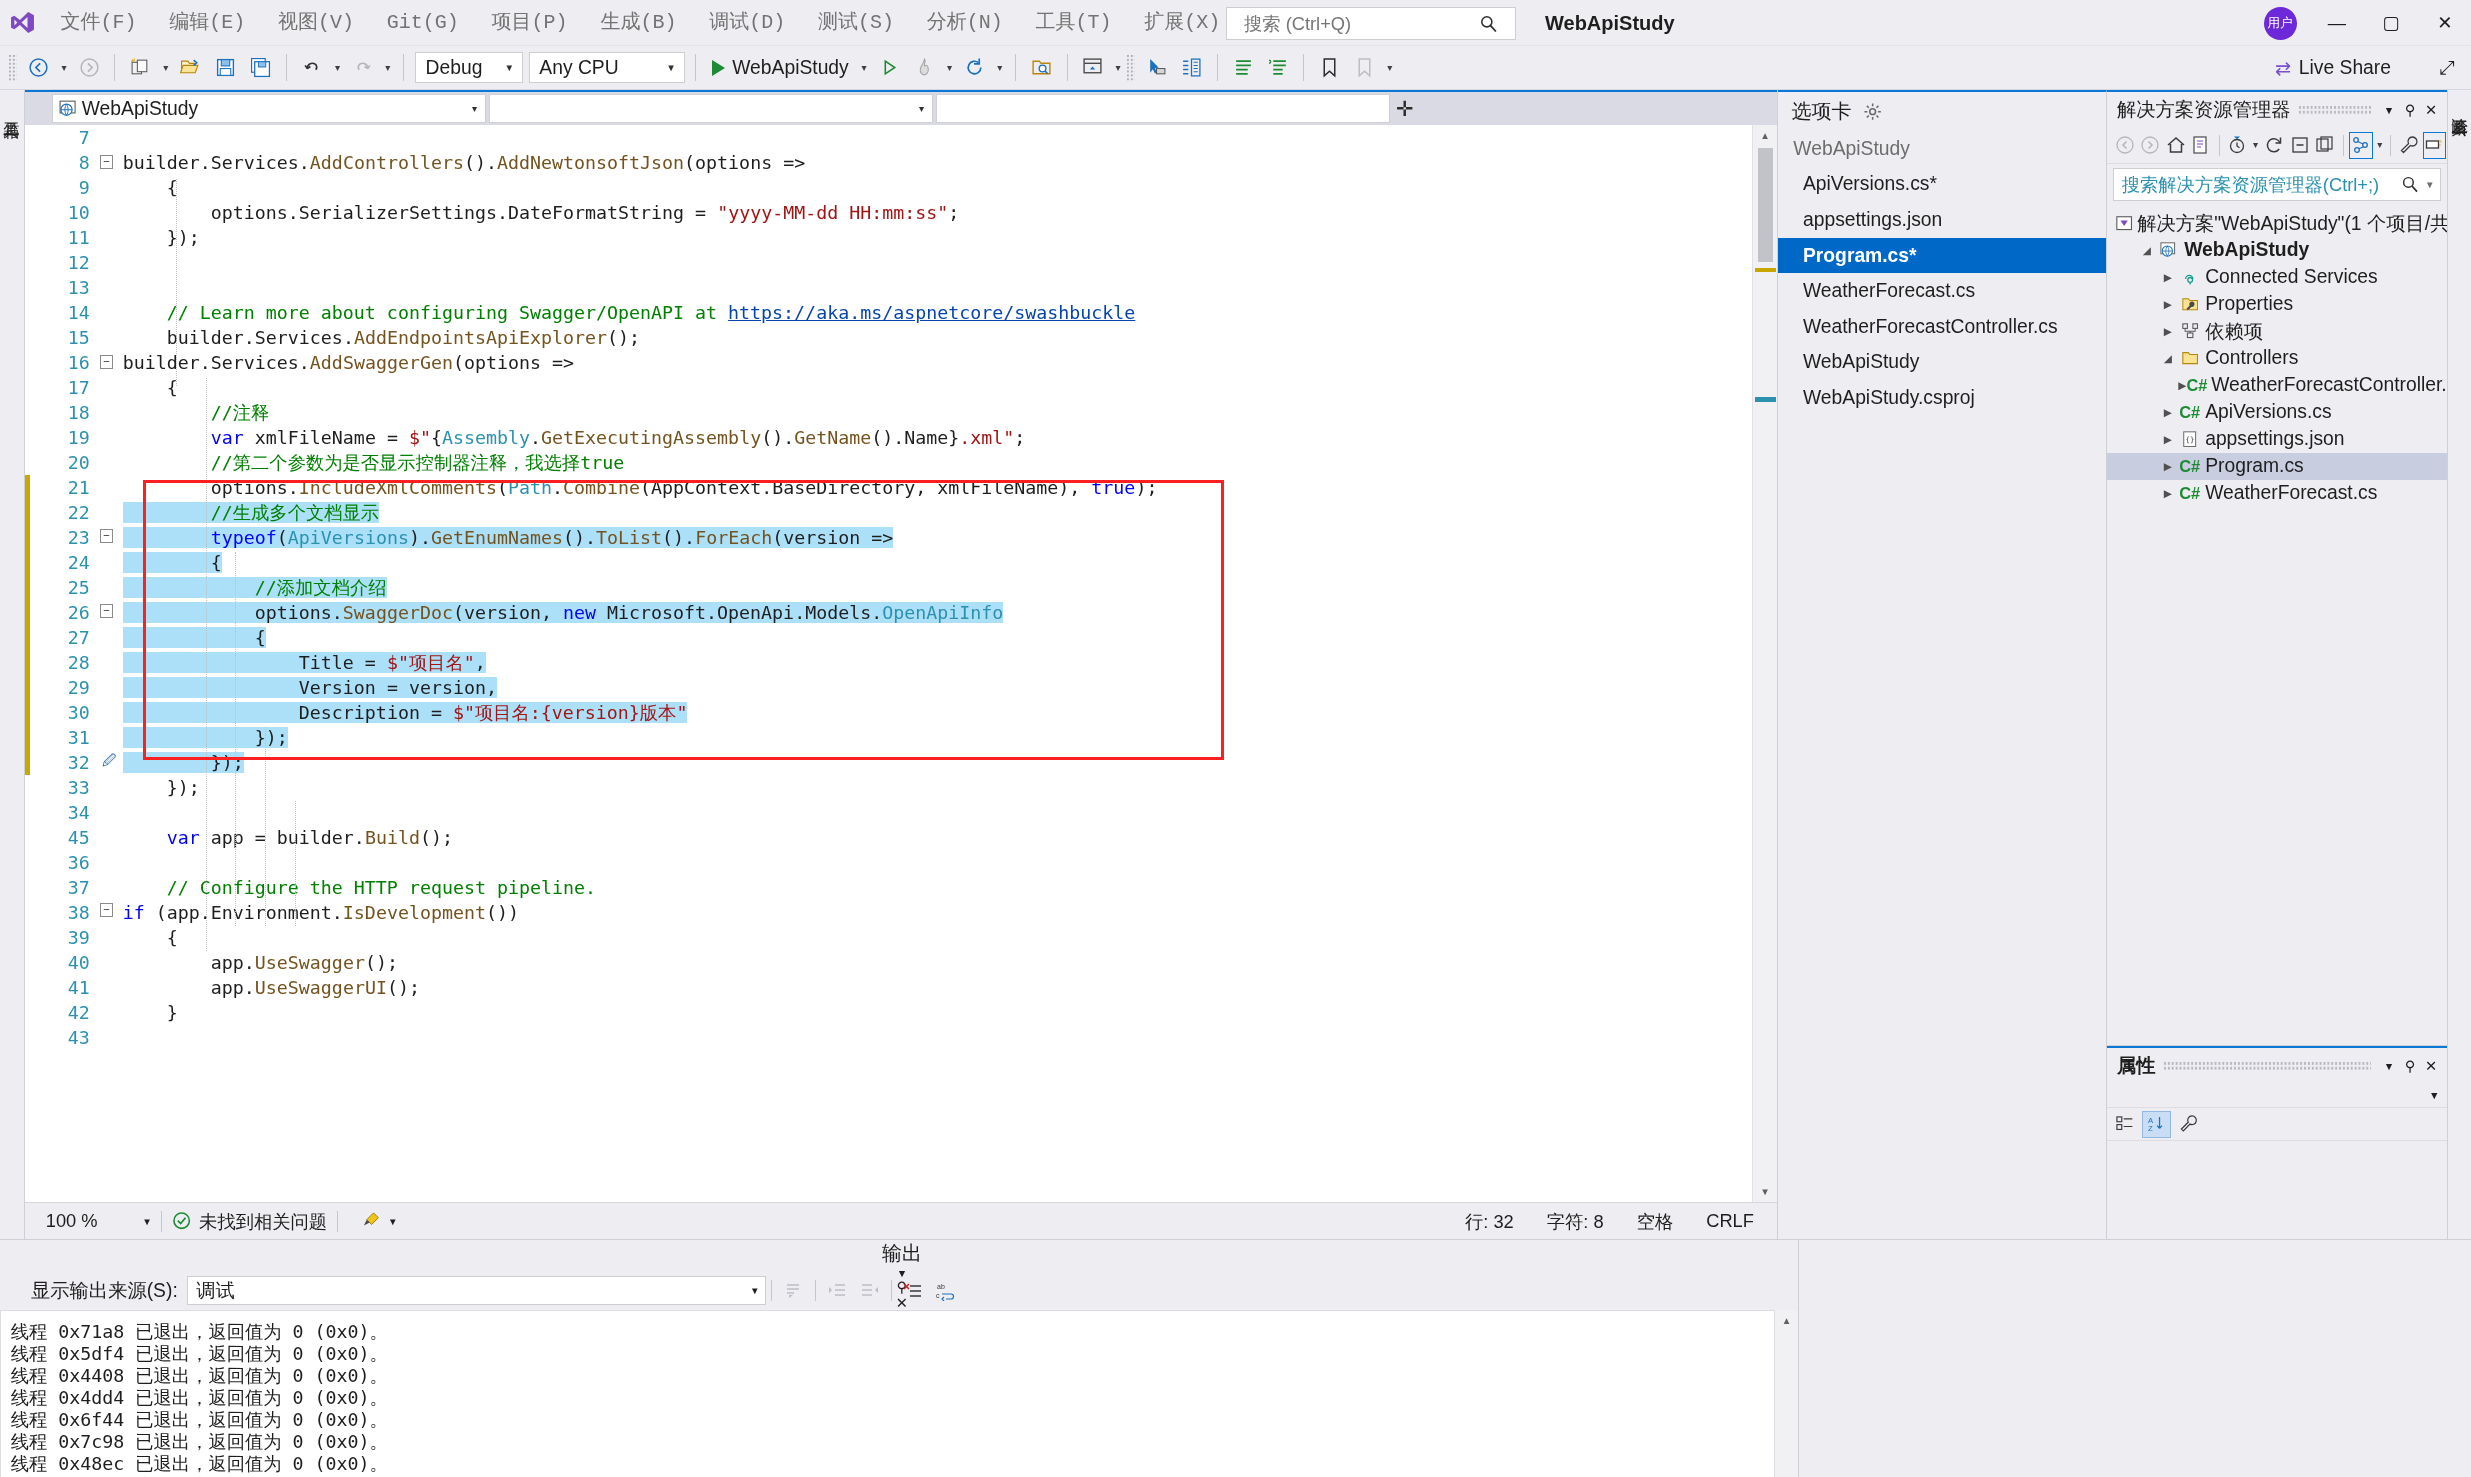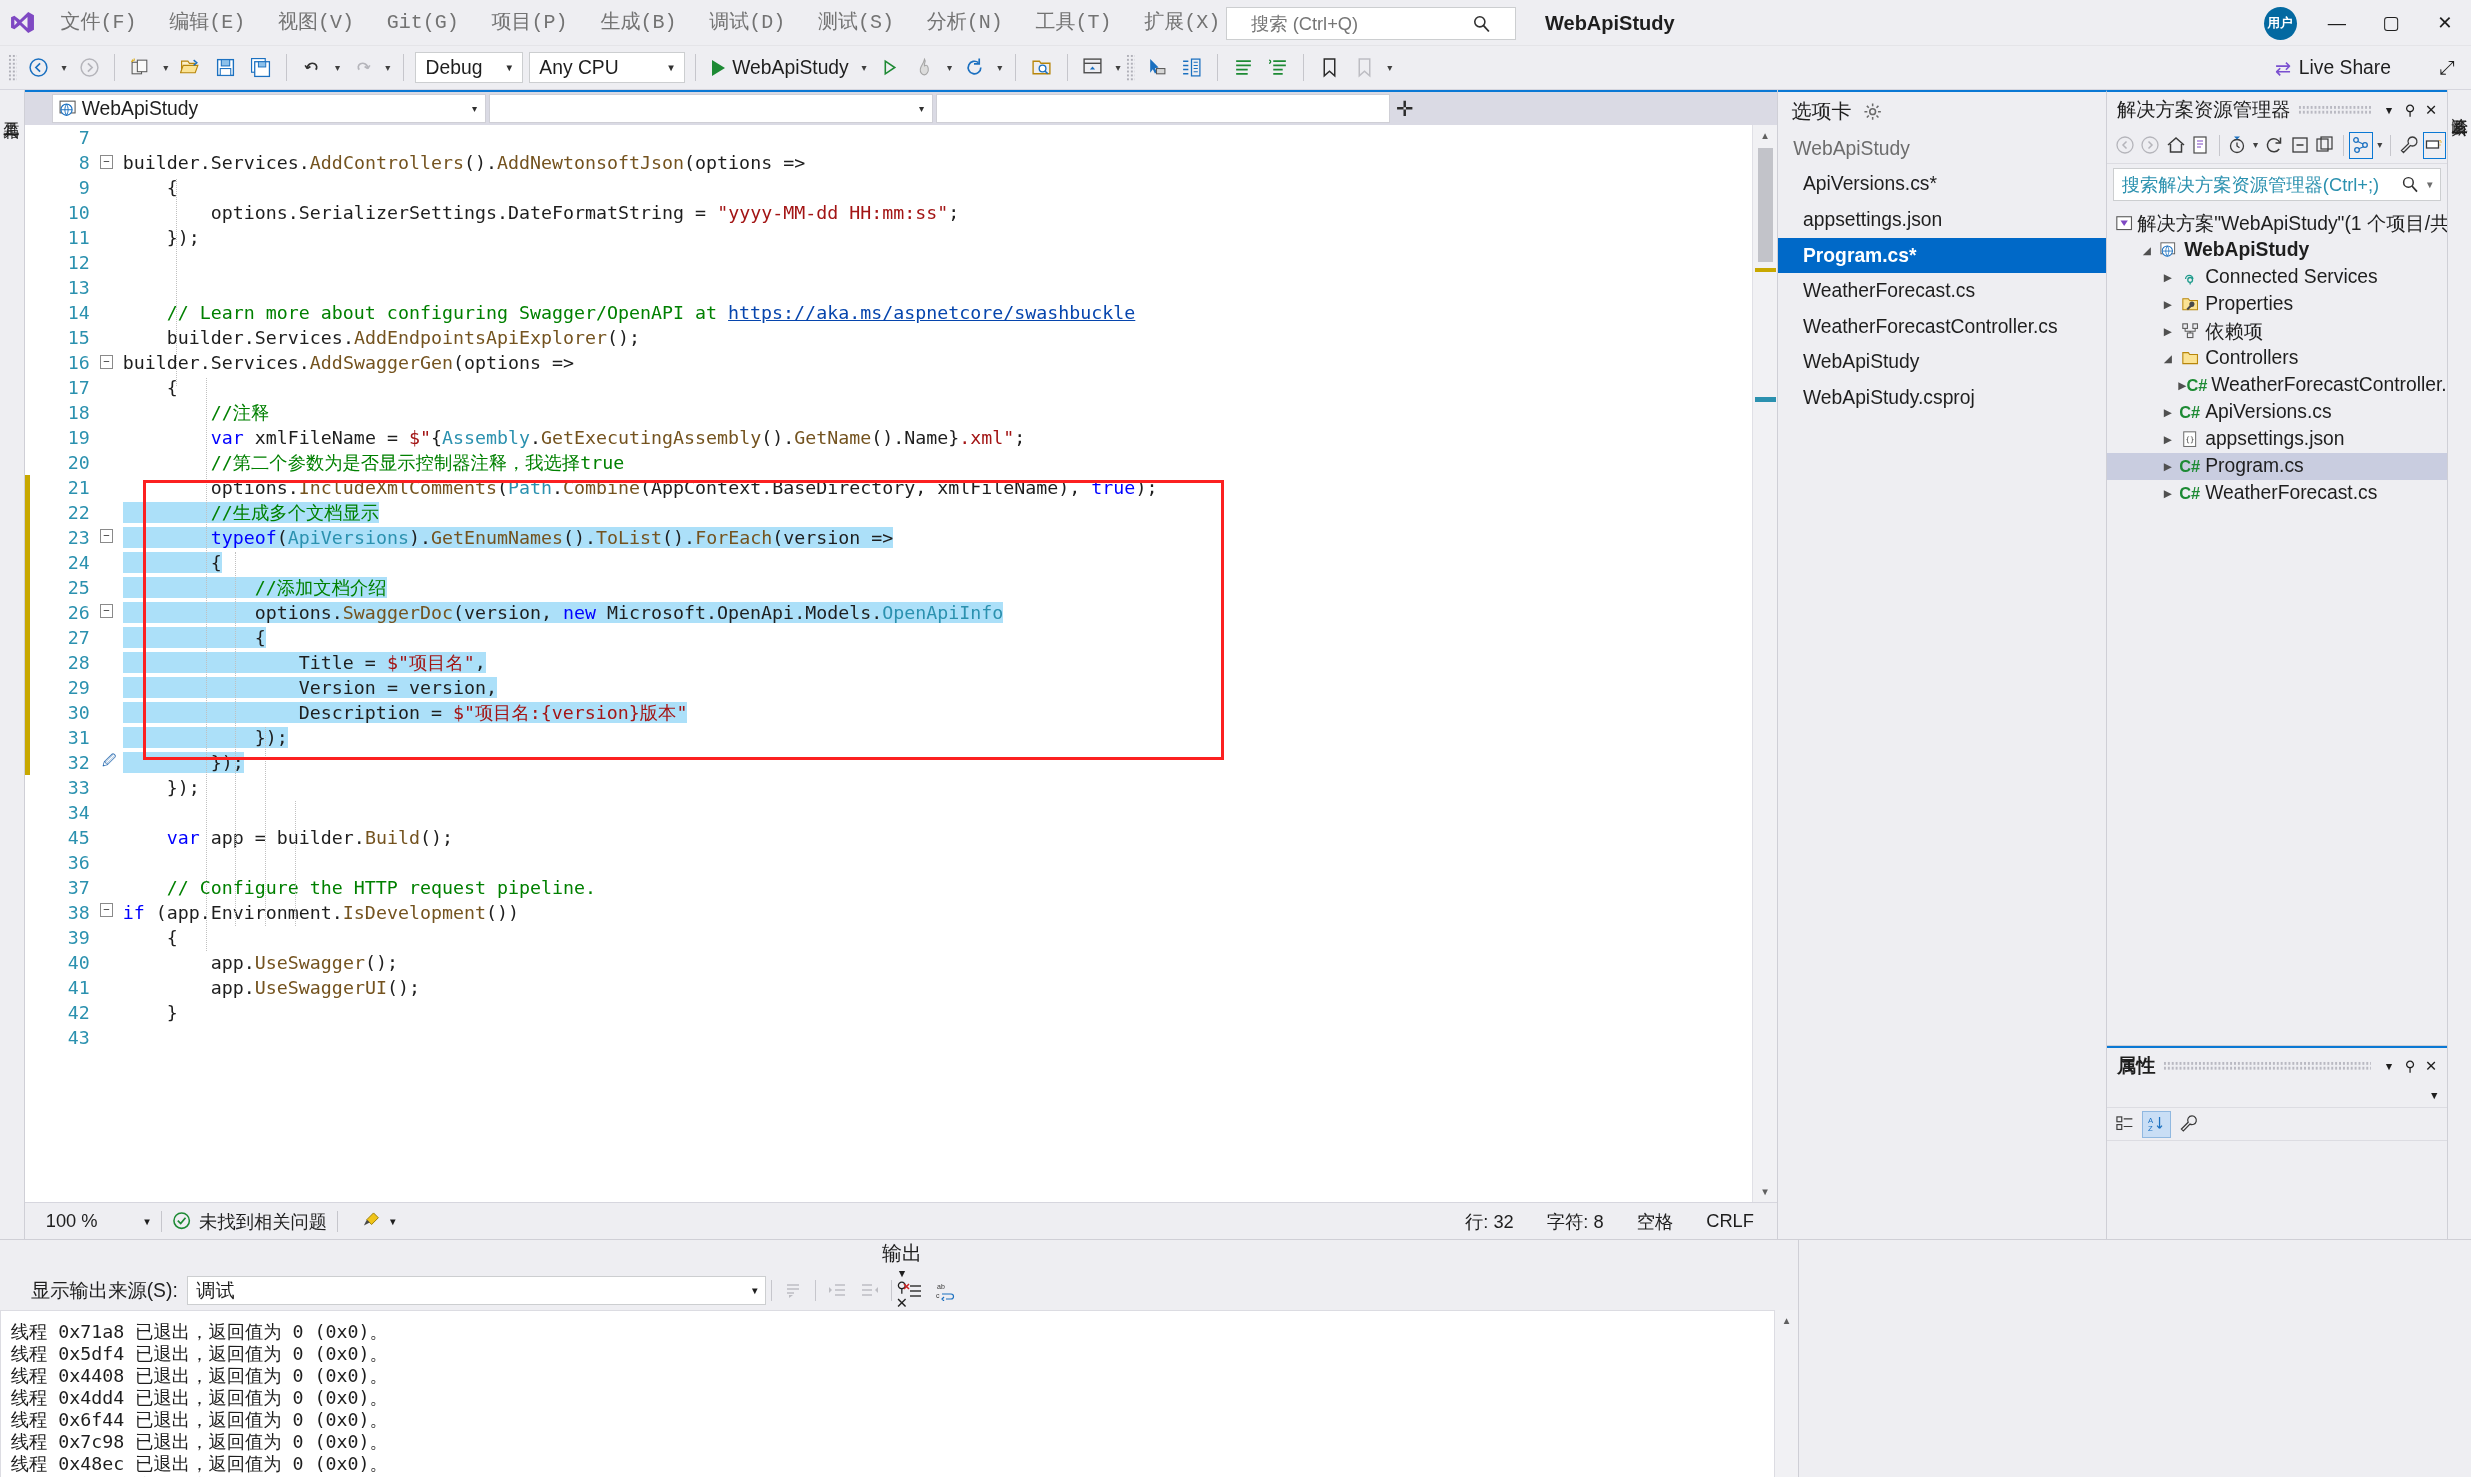--- a/index.html
+++ b/index.html
@@ -10,29 +10,29 @@
   
   .titlebar { height:46px; background:#eeeef2; display:flex; align-items:center;
     border-bottom:1px solid #e4e4e8; position:relative; }
   .vs-logo { width:44px; height:46px; display:flex; align-items:center; justify-content:center; }
   .vs-logo svg { width:25px; height:25px; }
   .menu { display:flex; align-items:center; height:46px; }
   .menu-item { padding:0 16.4px; height:46px; line-height:46px; font-size:20px; color:#737373;
     white-space:nowrap; cursor:default;font-family:Liberation Mono, monospace; }
   .searchbox { position:absolute; left:1226px; top:6.8px; width:290px; height:33px;
     background:#fff; border:1px solid #ccced0; display:flex; align-items:center;
-    padding:0 24px; font-size:18.3px; color:#767676; }
+    padding:0 17px; font-size:18.3px; color:#767676; }
   .searchbox .txt { flex:1; }
   .searchbox .mg { width:19.3px; height:19.3px; }
   .proj-title { position:absolute; left:1545px; top:0; height:46px; line-height:46px;
     font-size:20px; font-weight:bold; color:#1e1e1e; }
   .tb-right { position:absolute; right:0; top:0; height:46px; display:flex; align-items:center; }
-  .avatar { width:33px; height:33px; border-radius:50%; background:#0369a1;
+  .avatar { width:33px; height:33px; border-radius:50%; background:#6d28d9;
     color:#fff; font-size:12.6px; display:flex; align-items:center; justify-content:center;
-    margin-right:13.5px;font-weight:bold; }
+    margin-right:13.5px; }
   .wbtn { width:54px; height:46px; display:flex; align-items:center; justify-content:center;
     font-size:18.3px; color:#1e1e1e; }
 
   
   .toolbar { height:44px; background:#eeeef2; display:flex; align-items:center;
     padding-left:7.7px; border-bottom:1px solid #d6d6de; position:relative; }
   .grip { width:9.7px; height:27px; margin-right:3.9px;
     background-image:radial-gradient(#b0b0b8 1px, transparent 1px);
     background-size:3.9px 3.9px; }
   .tbtn { width:33px; height:33px; display:flex; align-items:center; justify-content:center;

